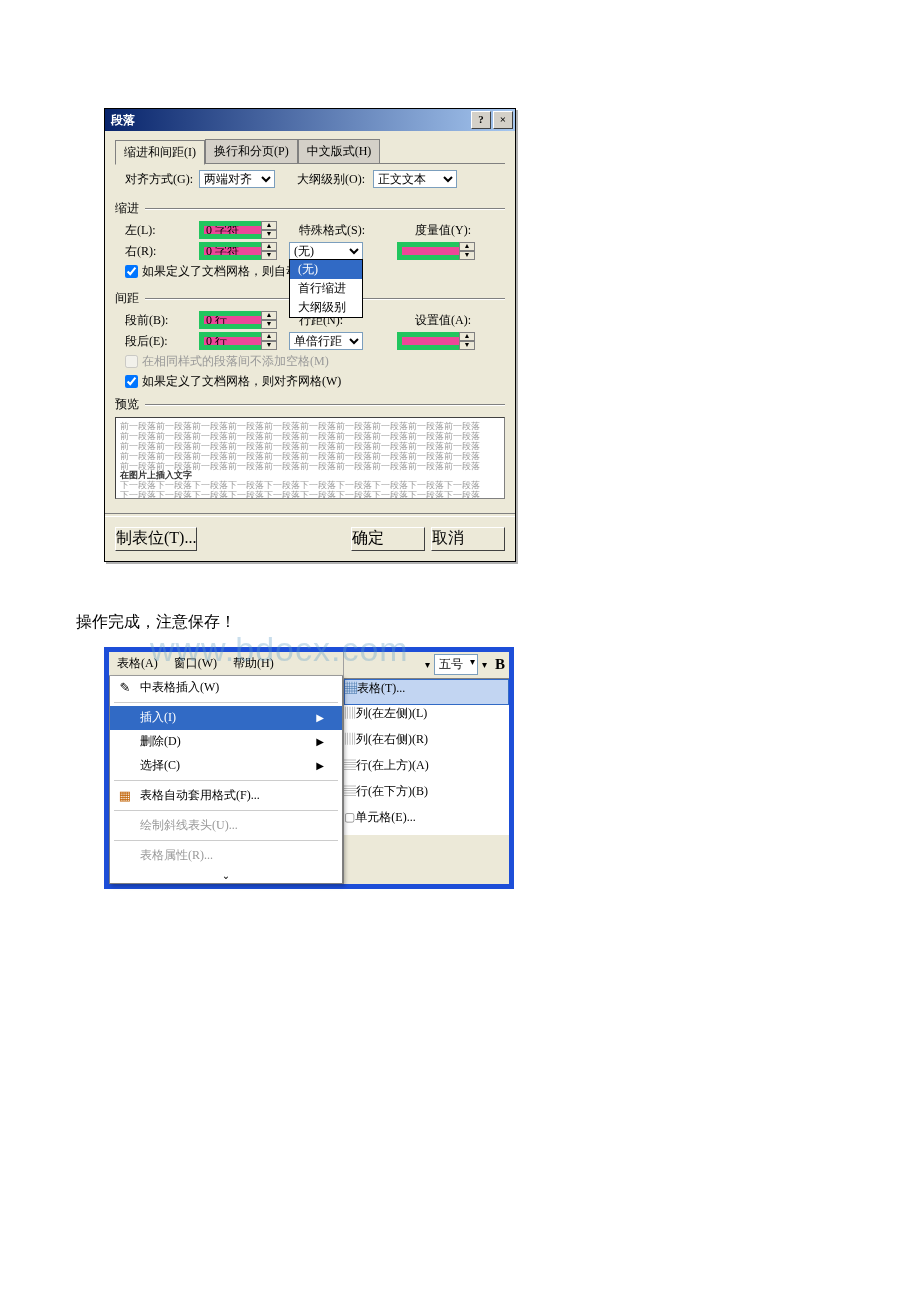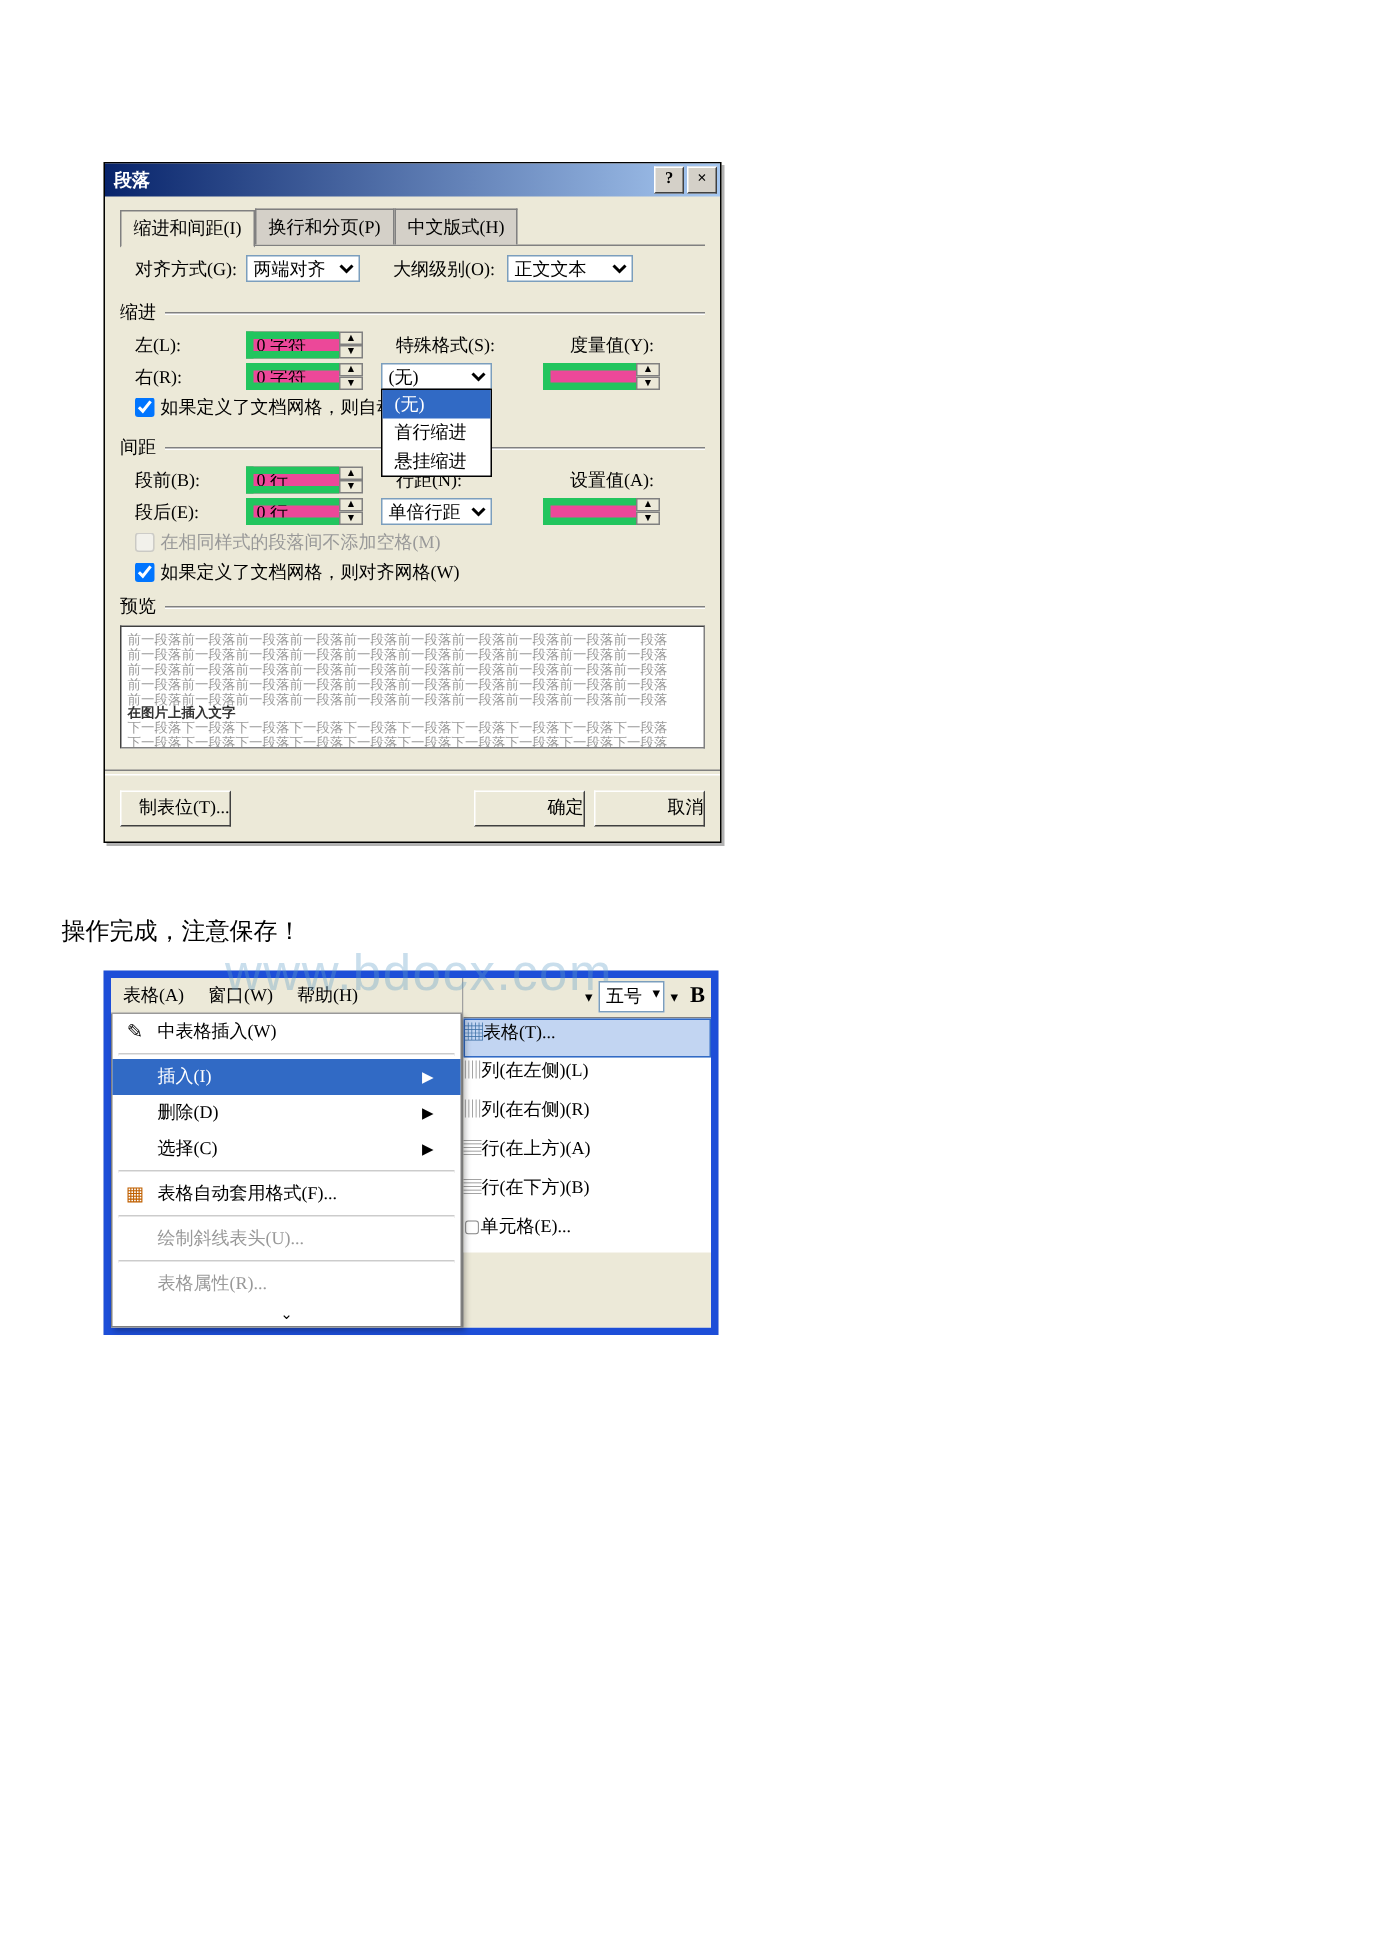--- a/index.html
+++ b/index.html
@@ -1,16 +1,16 @@
 <!DOCTYPE html>
 <html><head>
 <meta charset="utf-8">
 <style>
 body{margin:0;font-family:"SimSun","宋体",serif;font-size:14px;background:#fff;color:#000}
-.page{width:920px;min-height:1302px;position:relative;padding-top:108px;padding-left:69px;box-sizing:border-box}
+.page{width:920px;min-height:1302px;position:relative;padding-top:108px;padding-left:104px;box-sizing:border-box}
 .dlg{width:410px;background:#ece9d8;border:1px solid #000;box-shadow:2px 2px 0 rgba(0,0,0,.3);font-family:"Tahoma","SimSun";font-size:12px}
 .titlebar{height:22px;background:linear-gradient(to right,#08246b,#a6c7f0);color:#fff;display:flex;align-items:center;padding:0 2px 0 6px;font-weight:bold}
 .titlebar-sp{flex:1}
 .closebtn,.helpbtn{width:18px;height:16px;background:#d4d0c8;border:1px solid #fff;border-right-color:#404040;border-bottom-color:#404040;color:#000;font-family:Tahoma;font-weight:bold;font-size:11px;text-align:center;line-height:14px;margin-left:2px;cursor:pointer}
 .dlg-body{padding:8px 10px 10px}
 .tabs{display:flex;border-bottom:1px solid #808080;margin-bottom:6px}
 .tab{padding:3px 8px;border:1px solid #808080;border-bottom:none;background:#d4d0c8;margin-right:0;position:relative;cursor:pointer}
 .tab.active{background:#ece9d8;top:1px;border-bottom:1px solid #ece9d8;margin-bottom:-1px}
 .group-title{margin:6px 0 4px;display:flex;align-items:center}
 .group-title::after{content:"";flex:1;height:1px;background:#808080;margin-left:6px;border-bottom:1px solid #fff}
@@ -24,21 +24,21 @@
 .spin input{width:62px;border-right:none}
 .spin-btns{width:16px;height:18px;display:flex;flex-direction:column}
 .spin-btns div{flex:1;background:#ece9d8;border:1px solid #808080;font-size:7px;text-align:center;line-height:7px;cursor:pointer}
 .chk{display:flex;align-items:center;padding-left:10px;margin:3px 0;gap:4px}
 .chk input{margin:0}
 .dropdown-open{position:absolute;background:#fff;border:1px solid #000;font-size:12px;z-index:10}
 .dropdown-open div{padding:1px 8px}
 .dropdown-open .sel{background:#316ac5;color:#fff}
 .preview-box{background:#fff;border:1px solid #808080;border-top-color:#404040;border-left-color:#404040;height:72px;padding:4px;font-size:9px;color:#999;overflow:hidden;line-height:1.1}
 .dlg-buttons{display:flex;padding:6px 10px 10px;gap:6px}
-.btn{min-width:72px;height:22px;background:#ece9d8;border:1px solid #404040;border-top-color:#fff;border-left-color:#fff;font-size:12px;cursor:pointer;text-align:right;line-height:20px}
+.btn{min-width:72px;height:22px;background:#ece9d8;border:1px solid #404040;border-top-color:#fff;border-left-color:#fff;font-size:16px;cursor:pointer;text-align:left;line-height:20px}
 .divider-line{height:2px;border-top:1px solid #808080;border-bottom:1px solid #fff;margin:4px 0}
 .body-text{font-size:16px;line-height:1.8;padding:30px 40px 10px 0;font-family:"SimSun",serif}
 .watermark{position:absolute;top:630px;left:150px;font-size:34px;font-family:Arial,sans-serif;color:rgba(100,160,200,.35);letter-spacing:1px;pointer-events:none}
 .menu-img{width:400px;border:5px solid #1d4ed8;font-family:"SimSun";font-size:12px;background:#f2f1e8}
 .menubar{display:flex;background:#ece9d8;border-bottom:1px solid #a0a0a0}
 .menubar-item{padding:3px 8px;cursor:pointer}
 .toolbar{display:flex;align-items:center;height:26px;background:#ece9d8;padding:0 4px;gap:4px}
 .fontsize-dd{background:#fff;border:1px solid #7b9ebd;padding:1px 14px 1px 4px;font-size:12px;position:relative}
 .fontsize-dd::after{content:"▾";position:absolute;right:2px;top:1px;font-size:10px}
 .dropdown-menu{background:#fff;border:1px solid #808080;box-shadow:2px 2px 4px rgba(0,0,0,.3);width:230px;position:relative}
@@ -104,21 +104,21 @@
             <div class="spin-btns">
               <div>▲</div>
               <div>▼</div>
             </div>
           </div>
         <div style="margin-left:8px;position:relative">
           <select style="width:74px"><option>(无)</option></select>
           <div class="dropdown-open" style="left:0;top:17px;width:72px">
             <div class="sel">(无)</div>
             <div>首行缩进</div>
-            <div>悬挂缩进</div>
+            <div>大纲级别</div>
           </div>
         </div>
         <div class="spin" style="margin-left:30px">
             <input type="text" style="width: 62px;">
             <div class="spin-btns">
               <div>▲</div>
               <div>▼</div>
             </div>
           </div>
       </div>

